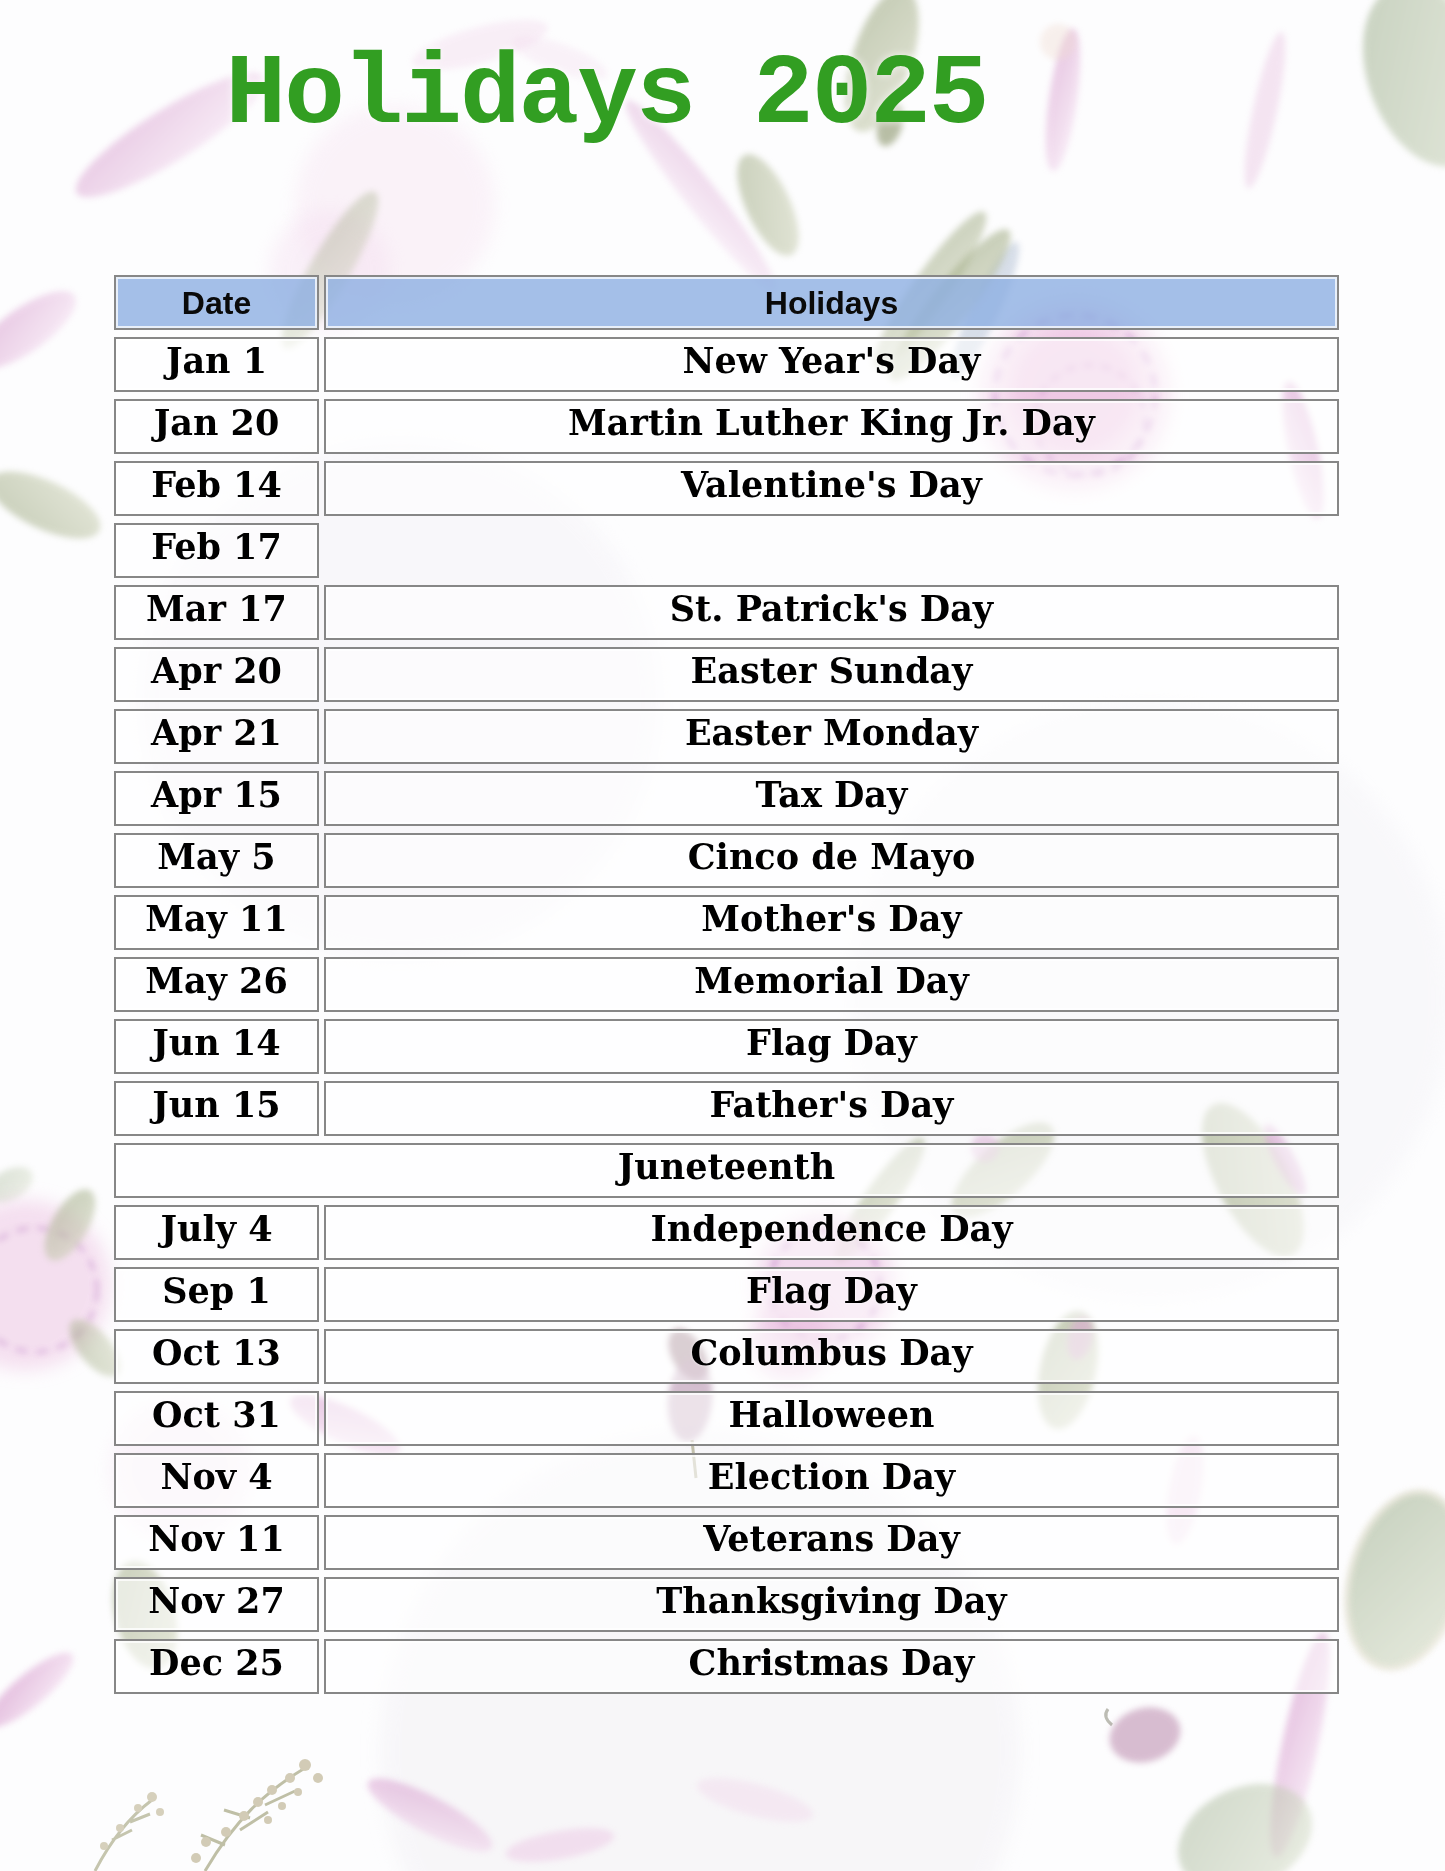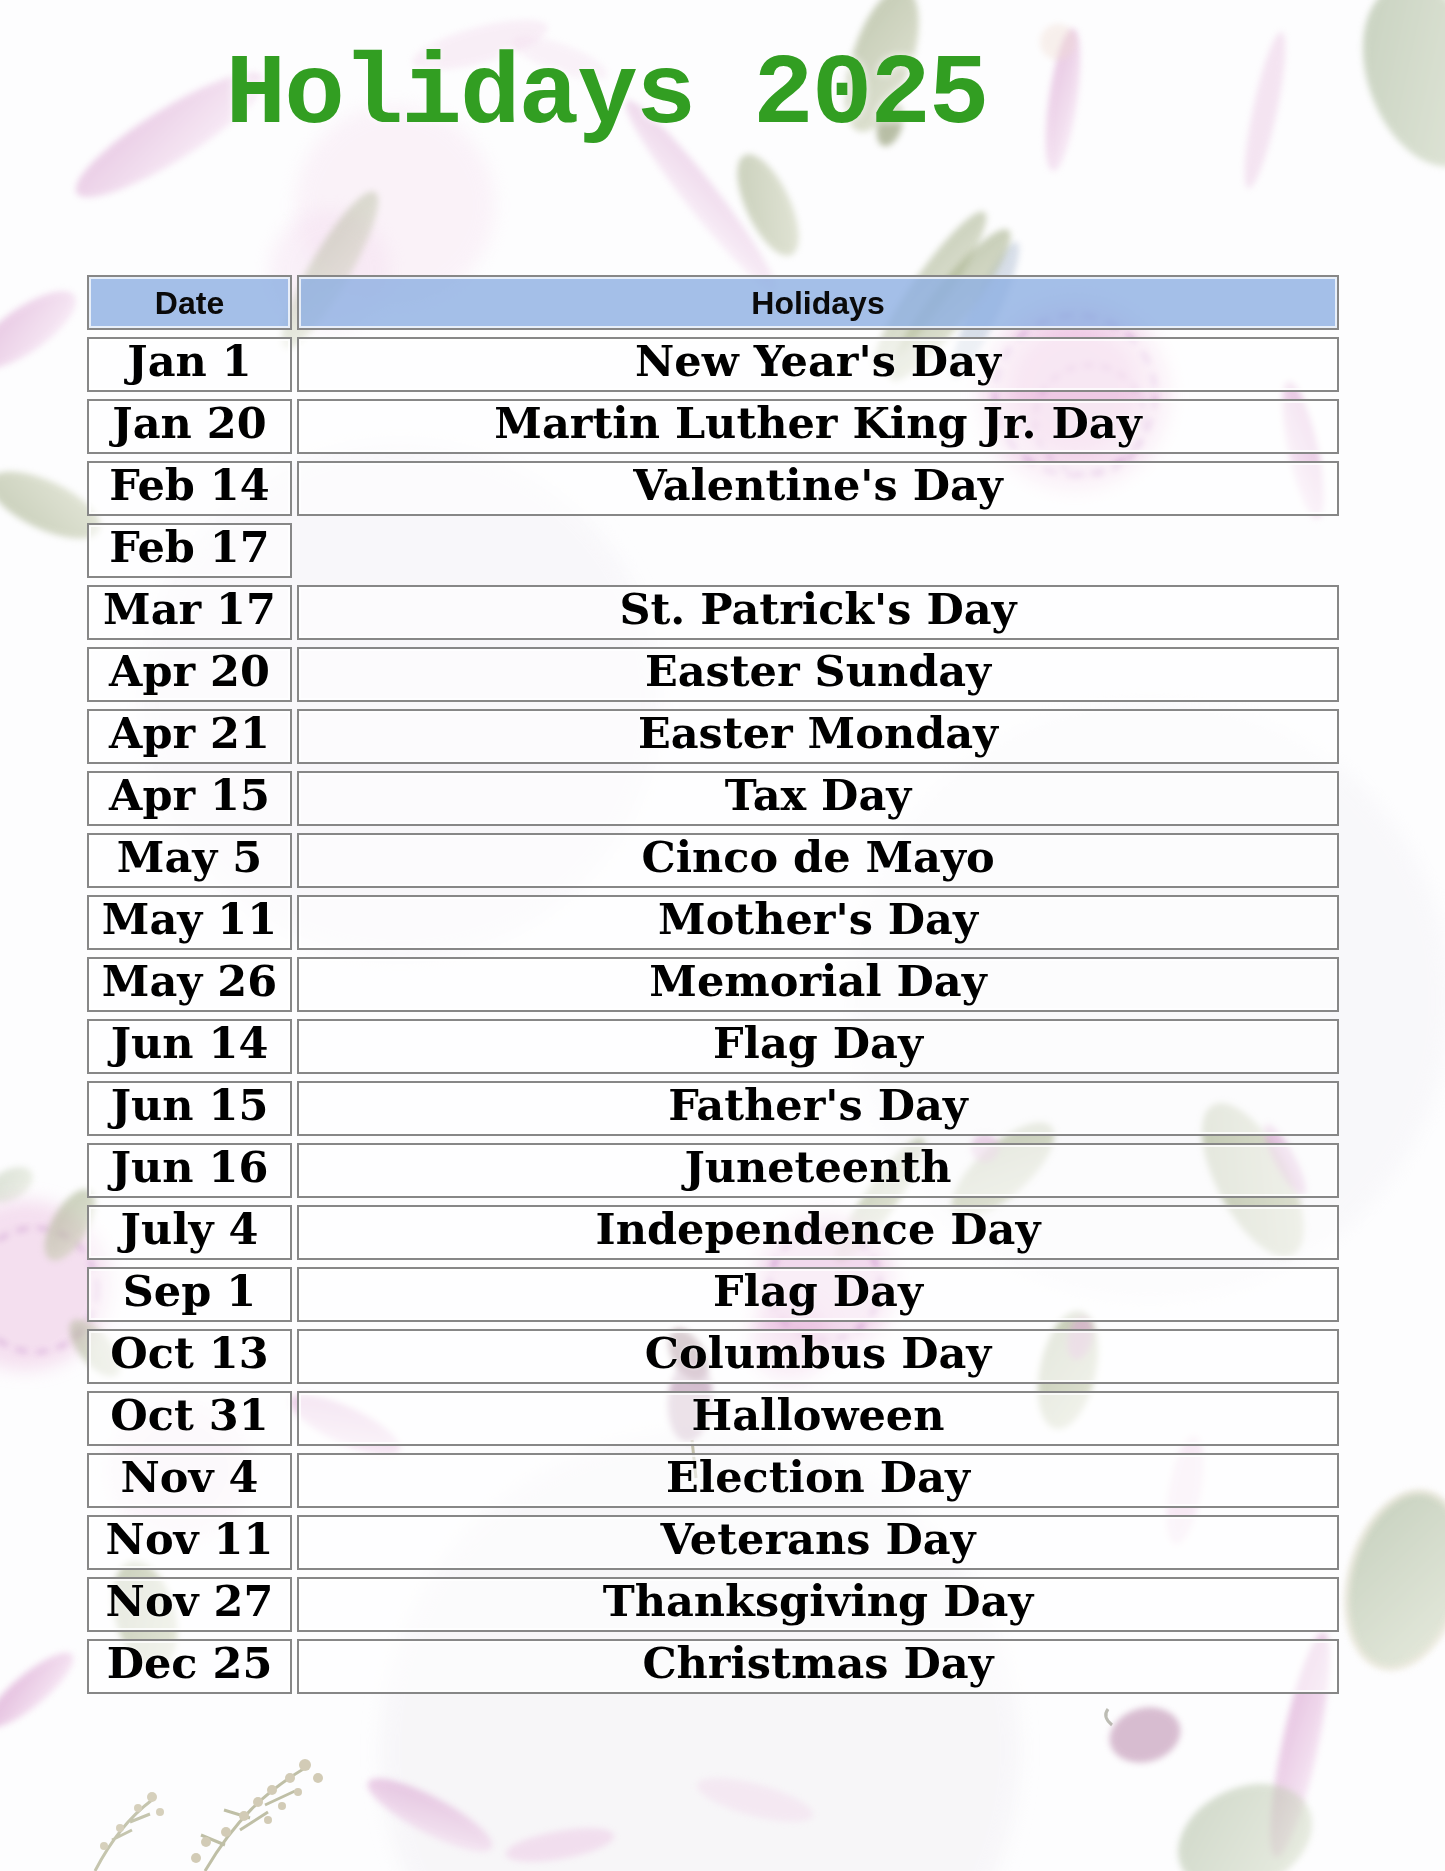--- a/index.html
+++ b/index.html
@@ -10,33 +10,33 @@
   }
   .bg{position:absolute;left:0;top:0;z-index:0;}
   .title{
     position:absolute;top:38px;left:0;width:1213px;margin:0;
     text-align:center;z-index:2;
     font-family:Liberation Mono, monospace;font-weight:bold;
     font-size:101px;letter-spacing:-2px;color:#329e22;
     text-shadow:0 0 8px rgba(255,255,255,0.75);
   }
   .holiday-table{position:absolute;left:87px;top:275px;width:1252px;z-index:2;}
-  .row{display:flex;gap:5px;height:55px;margin-bottom:7px;}
+  .row{display:flex;gap:5px;height:55px;margin-bottom:7px;margin-left:27px;}
   .cell{
     box-sizing:border-box;height:100%;
     border:2px solid #878787;
     box-shadow:inset 0 0 0 2px rgba(255,255,255,0.75);
     text-align:center;overflow:hidden;white-space:nowrap;
   }
   .date-cell{width:205px;}
   .holiday-cell{flex:1;}
   .body-cell{
     background:rgba(255,255,255,0.55);
     font-family:"DejaVu Serif","Liberation Serif",serif;
-    font-weight:bold;font-size:43px;line-height:44px;color:#000;
+    font-weight:bold;font-size:35px;line-height:44px;color:#000;
     text-shadow:0 0 3px rgba(255,255,255,0.85);
   }
   .header-cell{
     background:rgba(141,175,226,0.80);
     font-family:"Liberation Sans","DejaVu Sans",sans-serif;
     font-weight:bold;font-size:32px;line-height:52px;color:#0a0a0a;
   }
 </style>
 </head>
 <body>
@@ -213,21 +213,20 @@
       </div>
       <div class="row">
         <div class="cell date-cell body-cell">Jun 14</div>
         <div class="cell holiday-cell body-cell">Flag Day</div>
       </div>
       <div class="row">
         <div class="cell date-cell body-cell">Jun 15</div>
         <div class="cell holiday-cell body-cell">Father's Day</div>
       </div>
       <div class="row">
-        <div class="cell date-cell body-cell">Jun 16</div>
         <div class="cell holiday-cell body-cell">Juneteenth</div>
       </div>
       <div class="row">
         <div class="cell date-cell body-cell">July 4</div>
         <div class="cell holiday-cell body-cell">Independence Day</div>
       </div>
       <div class="row">
         <div class="cell date-cell body-cell">Sep 1</div>
         <div class="cell holiday-cell body-cell">Flag Day</div>
       </div>

